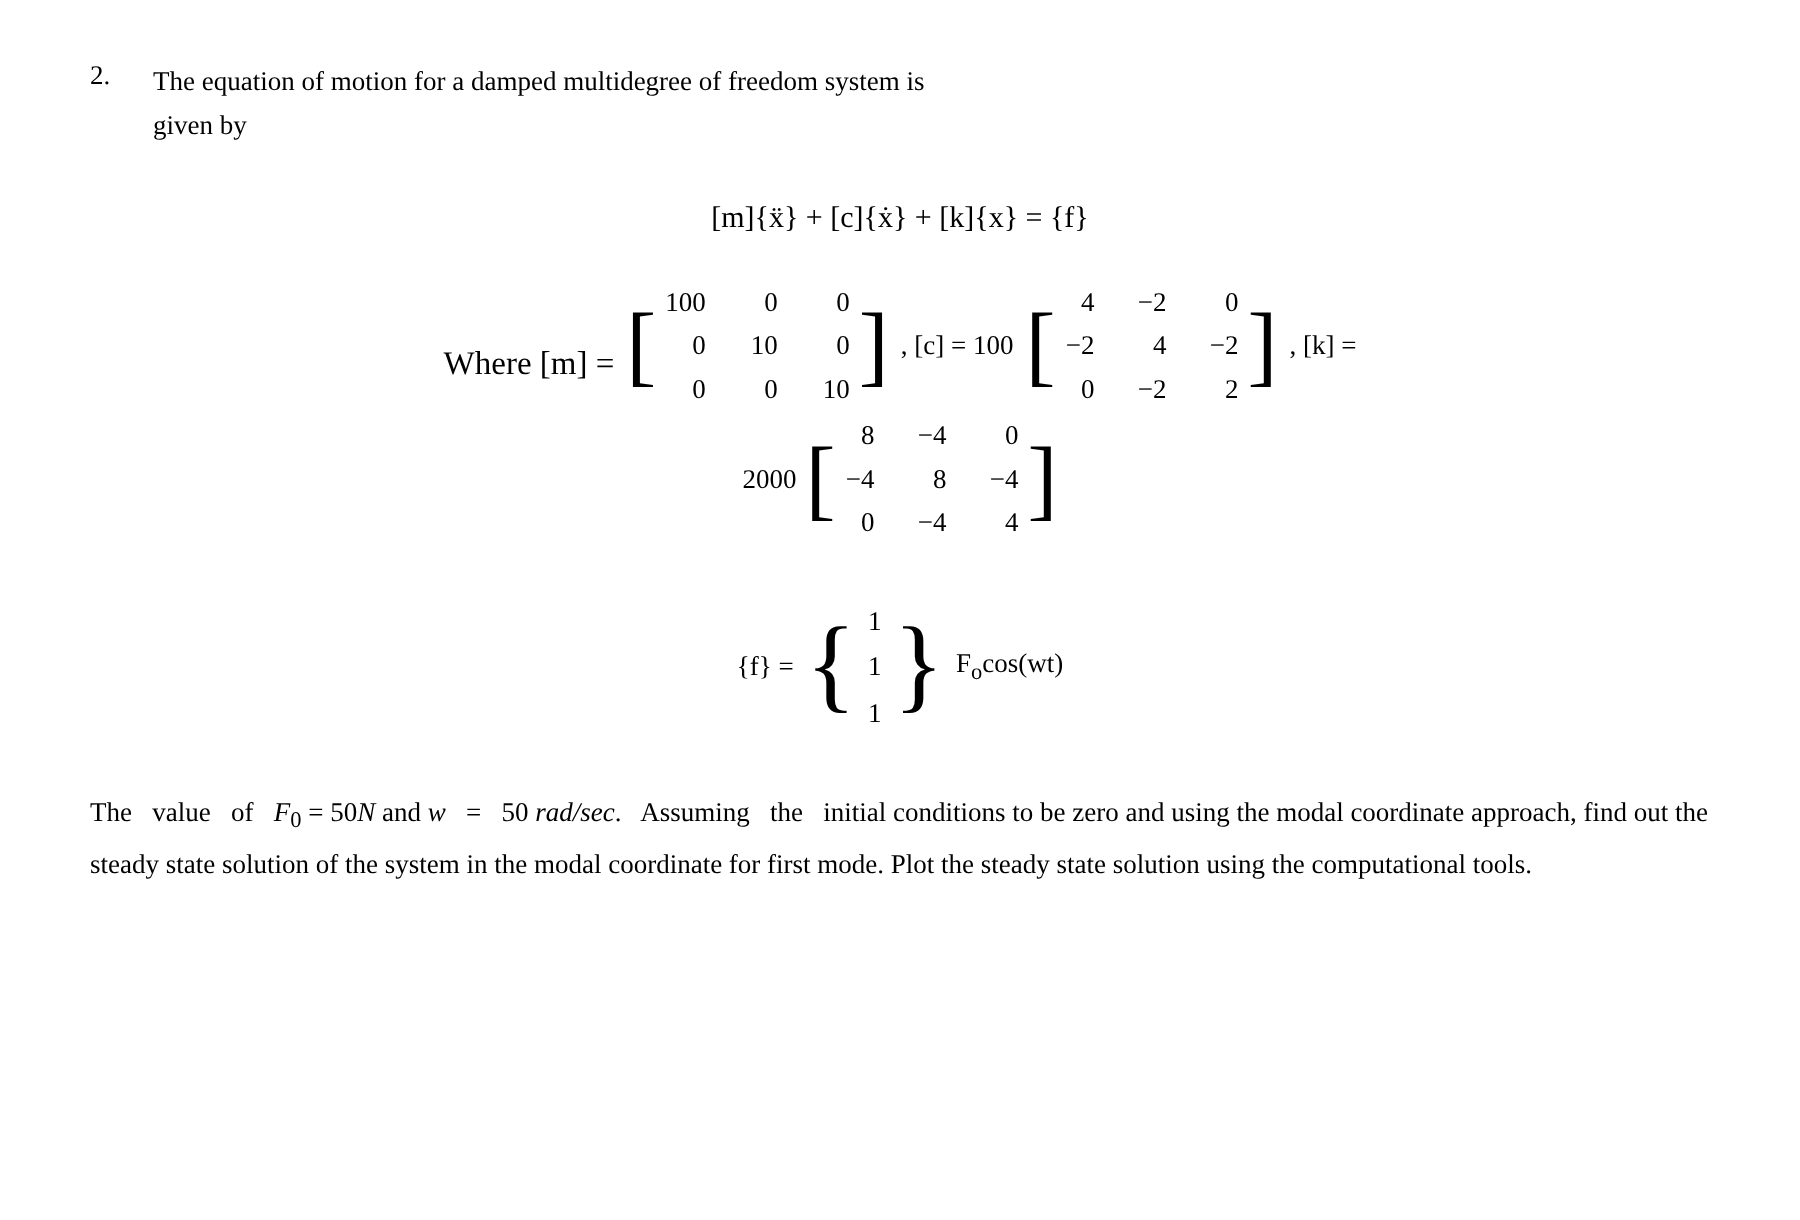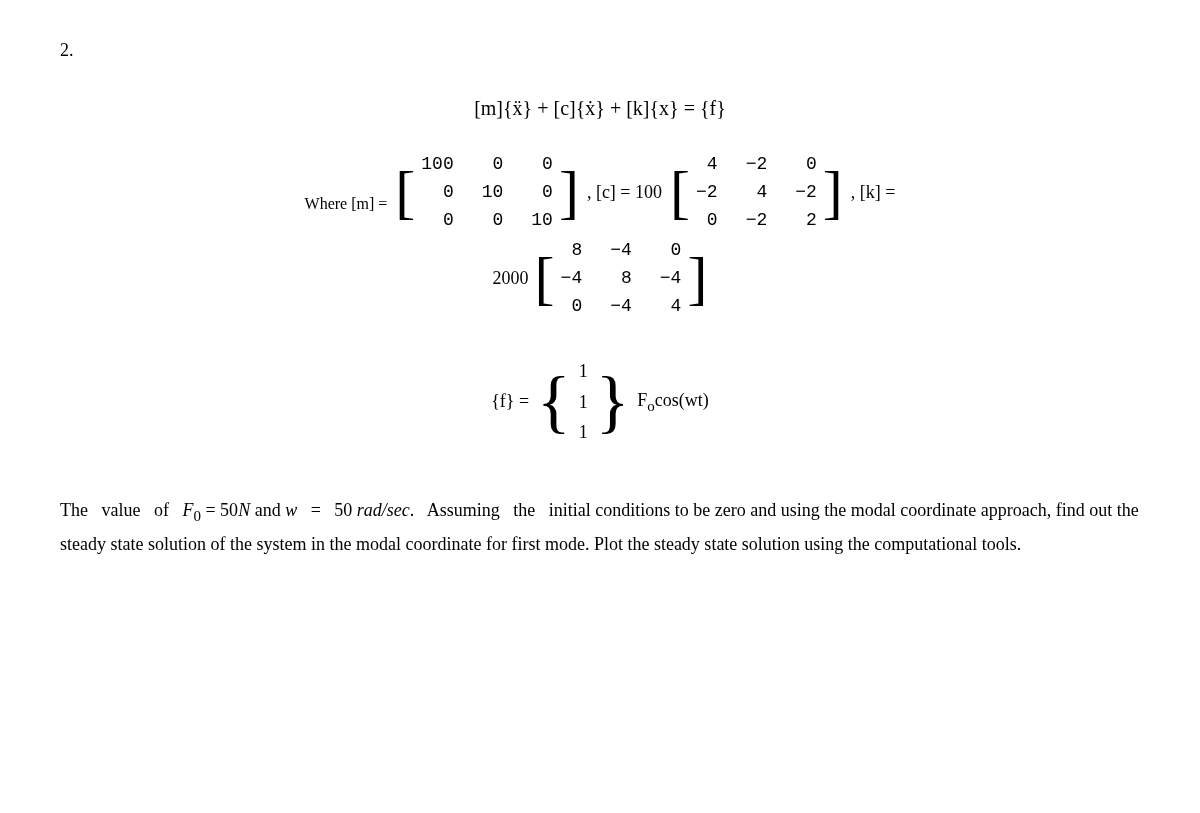--- a/index.html
+++ b/index.html
@@ -44,21 +44,21 @@
 
     .matrices-block {
       display: flex;
       flex-direction: column;
       align-items: center;
       gap: 4px;
       margin: 10px 0 18px 0;
     }
 
     .matrix-label {
-      font-size: 16px;
+      font-size: 22px;
       margin-top: 24px;
     }
 
     
     .matrix-wrap {
       display: inline-flex;
       align-items: center;
       gap: 2px;
     }
 
@@ -73,21 +73,20 @@
       display: grid;
       gap: 0 20px;
       text-align: right;
       font-size: 18px;
       align-items: center;
     }
 
     .grid-3x3 {
       grid-template-columns: repeat(3, auto);
       row-gap: 4px;
-      font-family: Liberation Mono, monospace;
     }
 
     .cell {
       min-width: 28px;
       text-align: right;
       padding: 2px 4px;
     }
 
     .force-vector {
       display: inline-flex;
@@ -107,21 +106,21 @@
 
     .curly-left, .curly-right {
       font-size: 70px;
       line-height: 1;
       font-weight: 100;
     }
 
     .paragraph-text {
       font-size: 18px;
       line-height: 1.7;
-      margin-top: 35px;
+      margin-top: 24px;
     }
 
     .whole-matrices-line {
       display: flex;
       align-items: center;
       justify-content: center;
       gap: 8px;
       margin-bottom: 0px;
     }
 
@@ -134,20 +133,24 @@
       font-size: 18px;
     }
   </style>
 </head>
 <body>
 
 <div class="problem">
 
   <div class="problem-header">
     <span class="problem-number">2.</span>
+    <div class="problem-text">
+      <span>The equation of motion for a damped multidegree of freedom system is</span><br>
+      <span>given by</span>
+    </div>
   </div>
 
   <div class="equation-center">
     <span>[m]{ẍ} + [c]{ẋ} + [k]{x} = {f}</span>
   </div>
 
   <div class="matrices-block">
 
     <div class="whole-matrices-line">
 

